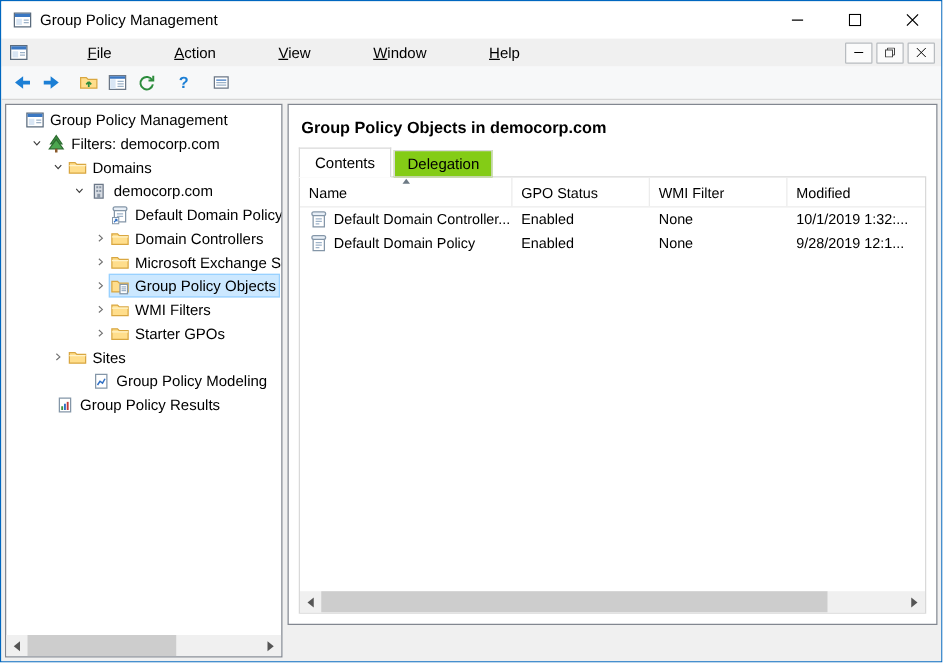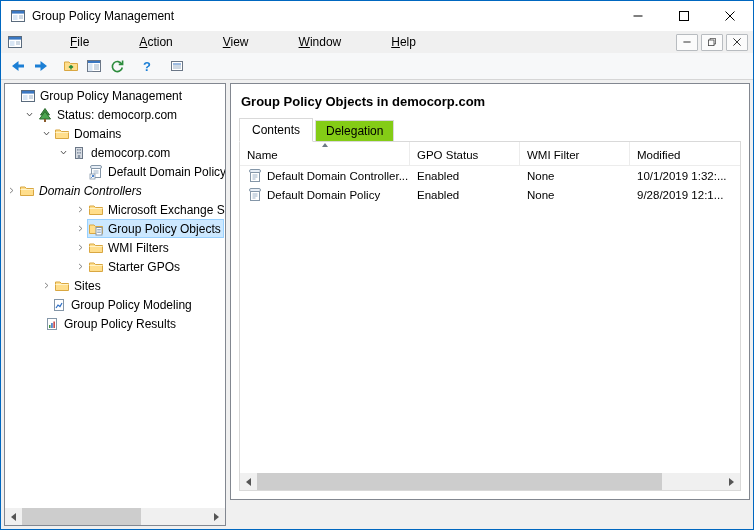--- a/index.html
+++ b/index.html
@@ -258,21 +258,21 @@
               </svg>
             </span>
             <span class="node">
               <span class="icon16">
                 <svg viewBox="0 0 16 16">
                   <polygon points="8,1.5 12.5,8 3.5,8" fill="#3e9141" stroke="#2c6b2f"></polygon>
                   <polygon points="8,4.5 13.5,12 2.5,12" fill="#4ca64f" stroke="#2c6b2f"></polygon>
                   <rect x="7" y="12" width="2" height="3" fill="#8a5a2b"></rect>
                 </svg>
               </span>
-              <span class="tree-label">Status: democorp.com</span>
+              <span class="tree-label">Filters: democorp.com</span>
             </span>
           </div>
           <div class="tree-row" style="padding-left: 35px;">
             <span class="expander">
               <svg viewBox="0 0 16 16">
                 <path d="M3.5 5.5 L8 10.5 L12.5 5.5" fill="none" stroke="#3c3c3c" stroke-width="1.6"></path>
               </svg>
             </span>
             <span class="node">
               <span class="icon16">
@@ -313,21 +313,21 @@
                   <rect x="2.5" y="1.5" width="11" height="3" rx="1.5" fill="#e8eff7" stroke="#8496a8"></rect>
                   <line x1="5.5" y1="7" x2="10.5" y2="7" stroke="#9db2c8"></line>
                   <line x1="5.5" y1="9" x2="10.5" y2="9" stroke="#9db2c8"></line>
                   <rect x="2" y="10" width="5" height="5" fill="#fff" stroke="#8496a8" stroke-width="0.8"></rect>
                   <path d="M3.2 13.8 L5.6 11.4 M5.6 11.4 L3.9 11.4 M5.6 11.4 L5.6 13.1" stroke="#2f6fc4" stroke-width="0.9" fill="none"></path>
                 </svg>
               </span>
               <span class="tree-label">Default Domain Policy</span>
             </span>
           </div>
-          <div class="tree-row" style=" font-style: italic;">
+          <div class="tree-row" style="padding-left: 69px;">
             <span class="expander">
               <svg viewBox="0 0 16 16">
                 <path d="M5.5 3.5 L10.5 8 L5.5 12.5" fill="none" stroke="#727272" stroke-width="1.6"></path>
               </svg>
             </span>
             <span class="node">
               <span class="icon16">
                 <svg viewBox="0 0 16 16">
                   <path d="M1.5 4 L6 4 L7.5 5.5 L14.5 5.5 L14.5 12.5 L1.5 12.5 Z" fill="#ffde8c" stroke="#d9a741"></path>
                   <path d="M1.5 6.5 L14.5 6.5" stroke="#fff3c9" fill="none"></path>
@@ -412,21 +412,21 @@
             <span class="node">
               <span class="icon16">
                 <svg viewBox="0 0 16 16">
                   <path d="M1.5 4 L6 4 L7.5 5.5 L14.5 5.5 L14.5 12.5 L1.5 12.5 Z" fill="#ffde8c" stroke="#d9a741"></path>
                   <path d="M1.5 6.5 L14.5 6.5" stroke="#fff3c9" fill="none"></path>
                 </svg>
               </span>
               <span class="tree-label">Sites</span>
             </span>
           </div>
-          <div class="tree-row" style="padding-left: 32px;">
+          <div class="tree-row" style="padding-left: 54px;">
             <span class="expander"></span>
             <span class="node">
               <span class="icon16">
                 <svg viewBox="0 0 16 16">
                   <rect x="3.5" y="2.5" width="9" height="11" fill="#fff" stroke="#8496a8"></rect>
                   <path d="M5 11 L7 8 L9 9.5 L11 6" stroke="#2f6fc4" fill="none" stroke-width="1.2"></path>
                 </svg>
               </span>
               <span class="tree-label">Group Policy Modeling</span>
             </span>

